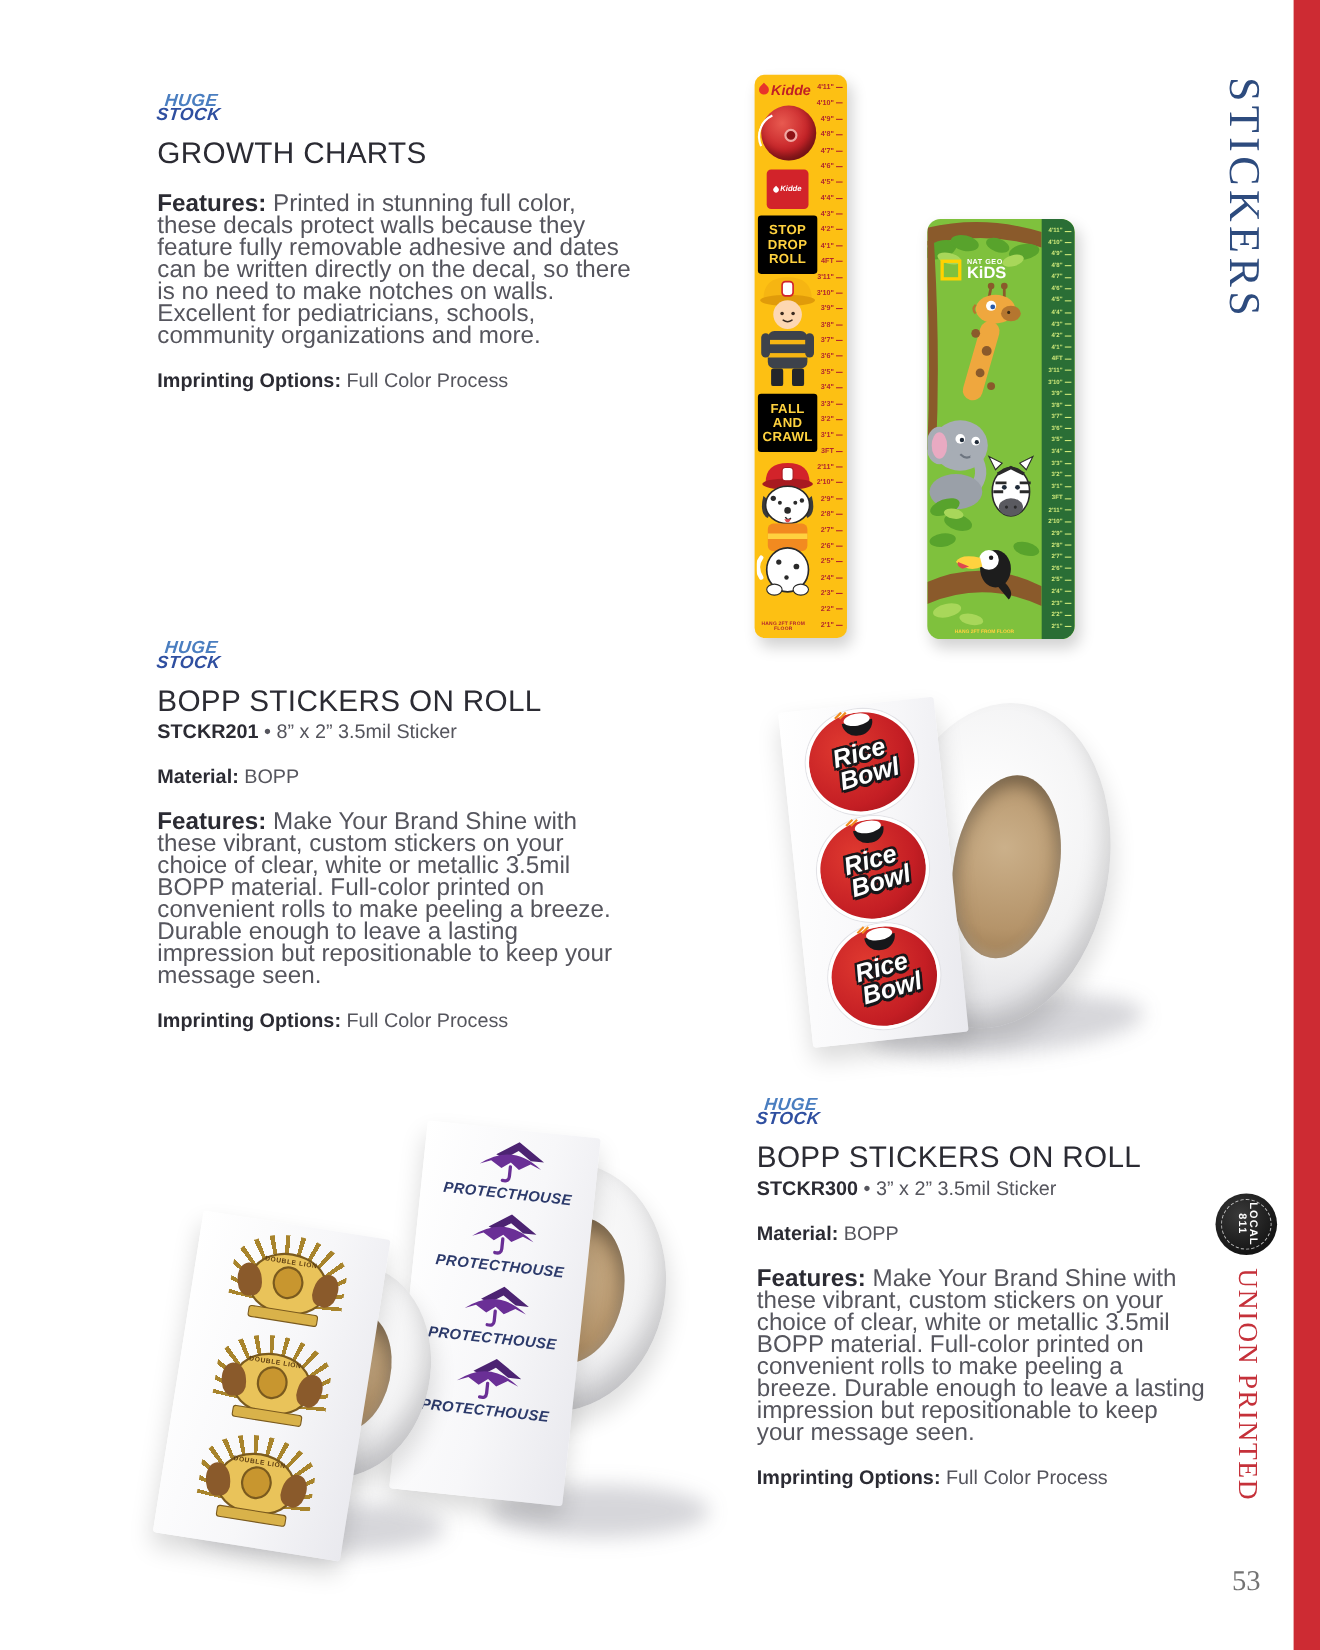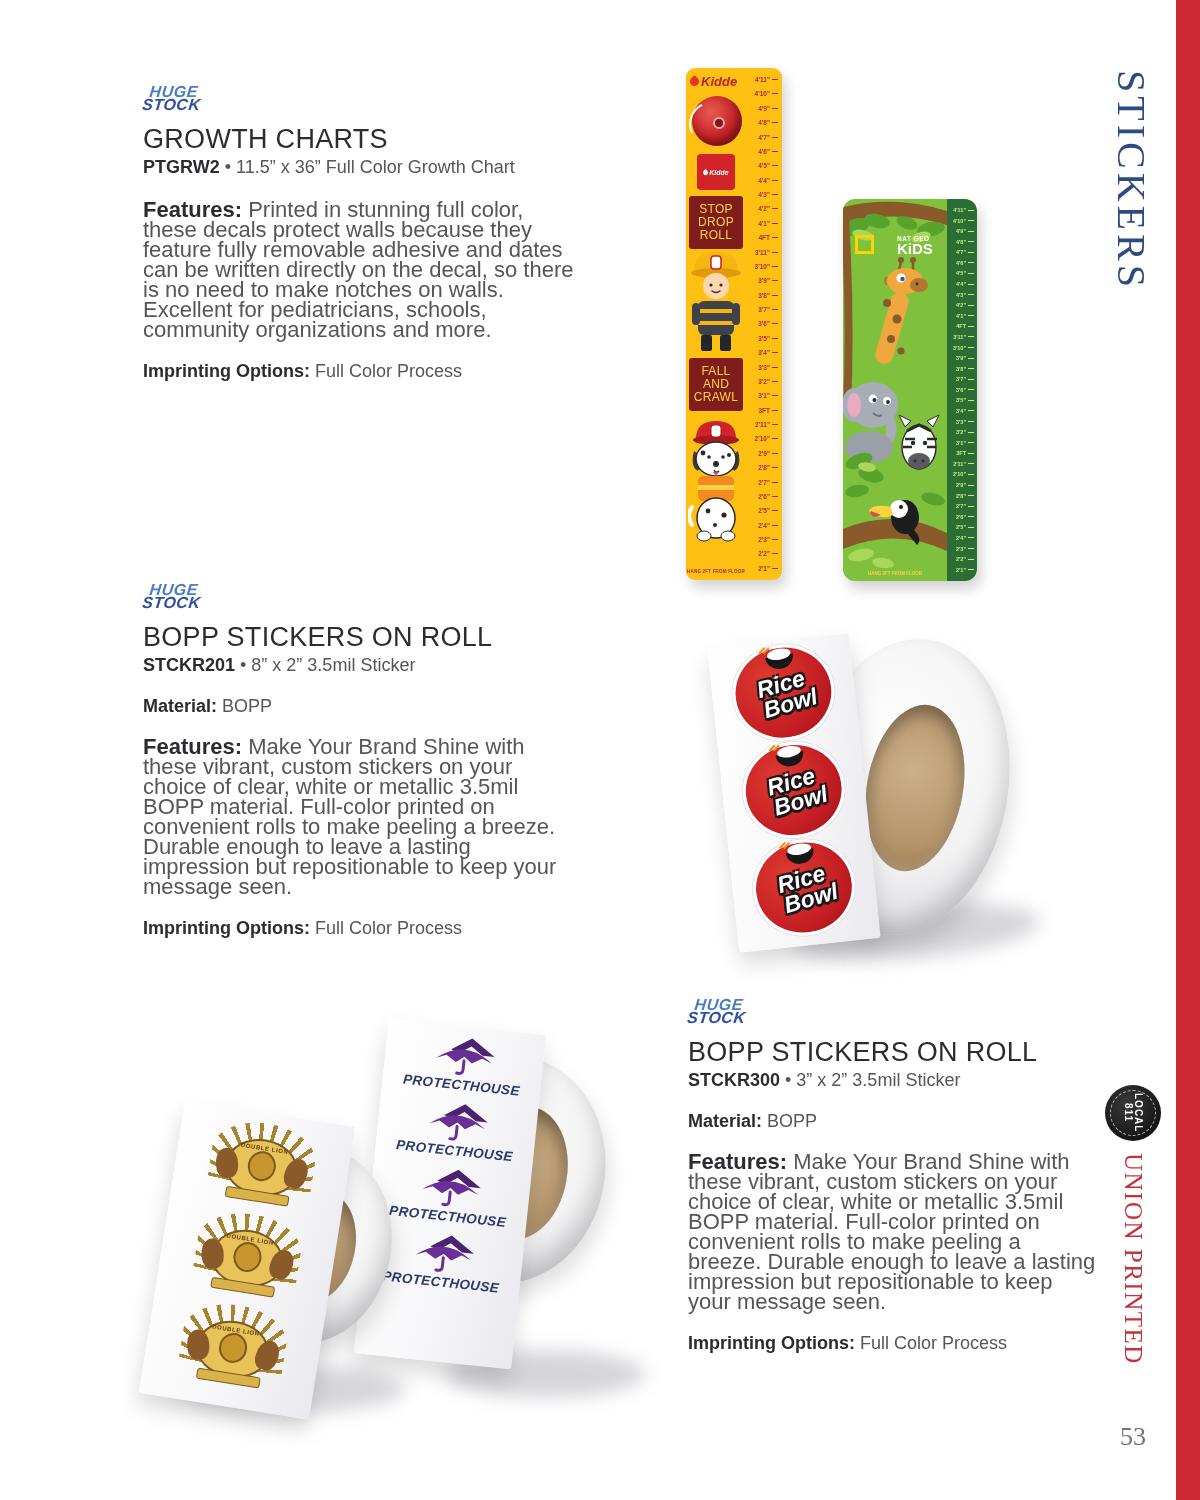--- a/index.html
+++ b/index.html
@@ -27,51 +27,51 @@
   .ptitle { margin-top:13px; font-size:27px; font-weight:400; letter-spacing:.3px; color:#2b2b33; }
   .pcode { font-size:18px; line-height:25px; color:#55555d; }
   .pcode b { color:#2b2b33; font-weight:800; }
   .pline b { color:#2b2b33; font-weight:800; }
   .material { margin-top:18px; font-size:18px; }
   .features { margin-top:20px; font-size:22px; line-height:20px; }
   .imprint { margin-top:21px; font-size:18px; }
 
   
   .gchart { position:absolute; display:flex; box-shadow:4px 8px 14px rgba(0,0,0,.18); }
-  .kidde-chart { left:686px; top:68px; width:96px; height:512px; background:#fdc013; border-radius:9px; }
+  .kidde-chart { left:686px; top:68px; width:84px; height:512px; background:#fdc013; border-radius:9px; }
   .kc-content { position:relative; width:60px; height:100%; }
   .kruler { width:36px; height:100%; display:flex; flex-direction:column; justify-content:space-between; align-items:flex-end; padding:8px 4px 8px 0; }
   .krl { display:flex; align-items:center; gap:2px; font-size:6.5px; font-weight:bold; color:#b3282d; white-space:nowrap; }
   .krl::after { content:""; display:inline-block; width:6px; height:1px; background:#b3282d; }
 
   .kidde-brand { position:absolute; left:4px; top:6px; display:flex; align-items:center; gap:2px;
     font-size:13px; font-weight:800; font-style:italic; color:#c01f25; }
   .kswoosh { width:9px; height:9px; background:#e8332a; border-radius:50% 0 50% 50%; transform:rotate(-45deg); display:inline-block; }
   .alarm { position:absolute; left:6px; top:28px; width:50px; height:50px; border-radius:50%;
     background:radial-gradient(circle at 38% 32%, #e85a50, #c62328 55%, #8e1216); box-shadow:inset -3px -5px 8px rgba(0,0,0,.35); }
   .alarm::after { content:""; position:absolute; left:21px; top:21px; width:8px; height:8px; border-radius:50%;
     background:#8e1216; border:2px solid #f0a9a4; }
   .alarm::before { content:""; position:absolute; left:-3px; top:6px; width:40px; height:40px; border:2px solid transparent;
     border-left-color:#fff; border-radius:50%; transform:rotate(20deg); }
   .ksquare { position:absolute; left:11px; top:86px; width:38px; height:36px; background:#d2232a; border-radius:4px;
     display:flex; align-items:center; justify-content:center; gap:1px; color:#fff; font-size:7px; font-weight:bold; font-style:italic; }
   .ksquare .kswoosh { width:5px; height:5px; background:#fff; }
-  .kbox { position:absolute; left:3px; width:54px; background:#7f1d1d; border-radius:3px; color:#ffd23f;
-    font-weight:400; font-size:12px; line-height:13px; text-align:center; padding:7px 2px;
+  .kbox { position:absolute; left:3px; width:54px; background:#000000; border-radius:3px; color:#ffd23f;
+    font-weight:700; font-size:12px; line-height:13px; text-align:center; padding:7px 2px;
     font-stretch:condensed; letter-spacing:.3px; }
   .kbox.stop { top:128px; }
   .kbox.fall { top:290px; }
   .kart { position:absolute; left:2px; }
   .kart.fireman { top:178px; }
   .kart.dog { top:347px; }
   .kfooter { position:absolute; bottom:6px; left:0; width:100%; text-align:center; font-size:4.5px; font-weight:bold; color:#b3282d; letter-spacing:.2px; }
 
   .natgeo-chart { left:843px; top:199px; width:134px; height:382px; background:#7fc13d; border-radius:12px; overflow:hidden; }
   .ng-art { position:absolute; left:0; top:0; }
-  .ng-logo { position:absolute; left:12px; top:36px; display:flex; align-items:flex-start; gap:23px; z-index:2; }
+  .ng-logo { position:absolute; left:12px; top:36px; display:flex; align-items:center; gap:5px; z-index:2; }
   .ng-frame { width:19px; height:19px; border:3px solid #ffd200; display:inline-block; }
   .ng-top { display:block; font-size:6.5px; font-weight:bold; color:#fff; letter-spacing:.5px; }
   .ng-kids { display:block; font-size:15px; font-weight:900; color:#fff; line-height:13px; }
   .ng-ruler { position:absolute; right:0; top:0; width:30px; height:100%; background:#2a6e35; border-radius:0 12px 12px 0;
     display:flex; flex-direction:column; justify-content:space-between; align-items:flex-end; padding:8px 3px; z-index:2; }
   .nrl { display:flex; align-items:center; gap:2px; font-size:5.5px; font-weight:bold; color:#cfe97a; white-space:nowrap; }
   .nrl::after { content:""; display:inline-block; width:6px; height:1px; background:#cfe97a; }
   .ng-footer { position:absolute; bottom:5px; left:6px; width:92px; text-align:center; font-size:4.5px; font-weight:bold; color:#ffd23f; z-index:2; }
 
   
@@ -143,21 +143,20 @@
   </div>
   <div class="v-text union-label">UNION PRINTED</div>
   <div class="page-number">53</div>
 
   <section class="prod" style="left:143px; top:85px; width:432px;">
     <div class="hslogo">
       <span class="hs1">HUGE</span>
       <span class="hs2">STOCK</span>
     </div>
     <h2 class="ptitle">GROWTH CHARTS</h2>
-    <p class="pcode"><b>PTGRW2</b> <span>• 11.5” x 36” Full Color Growth Chart</span></p>
     <p class="pline features"><b>Features:</b> <span>Printed in stunning full color, these decals protect walls because they feature fully removable adhesive and dates can be written directly on the decal, so there is no need to make notches on walls. Excellent for pediatricians, schools, community organizations and more.</span></p>
     <p class="pline imprint"><b>Imprinting Options:</b> <span>Full Color Process</span></p>
   </section>
 
   <div class="gchart kidde-chart">
     <div class="kc-content">
       <div class="kidde-brand">
         <span class="kswoosh"></span>
         <span>Kidde</span>
       </div>

